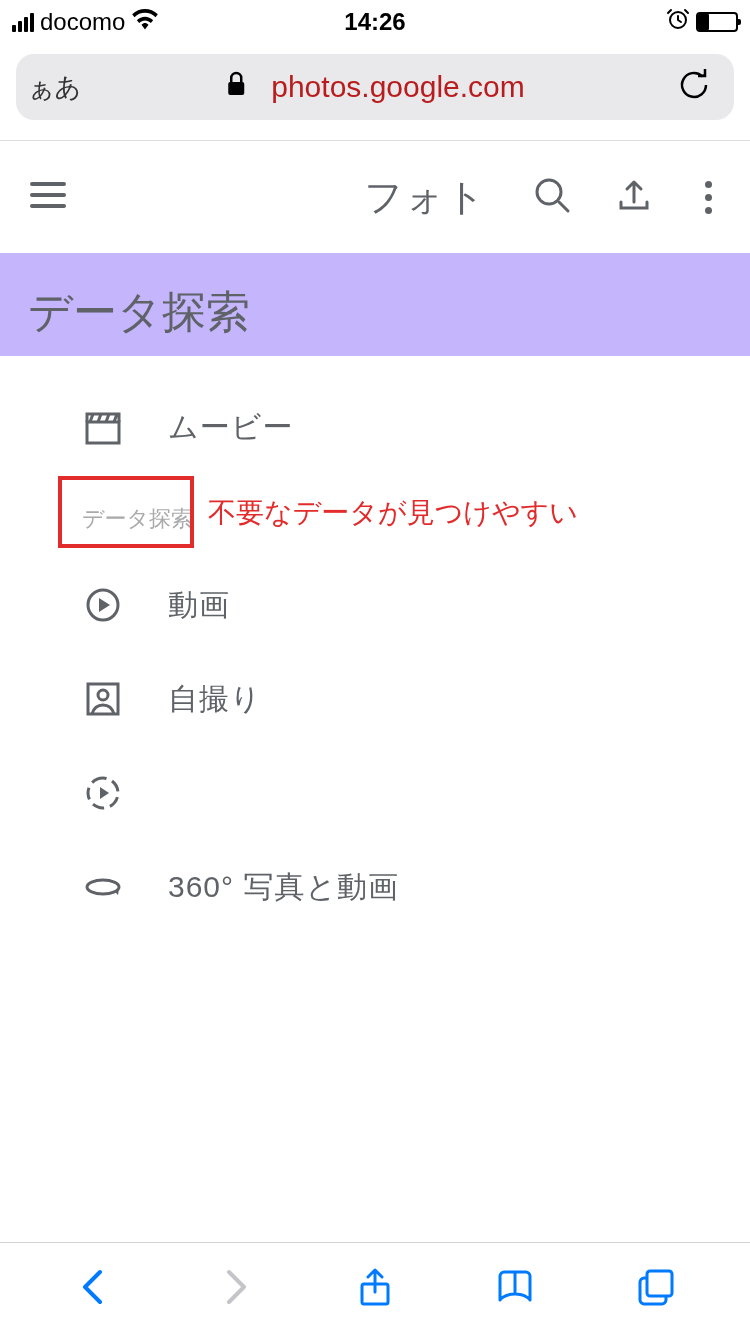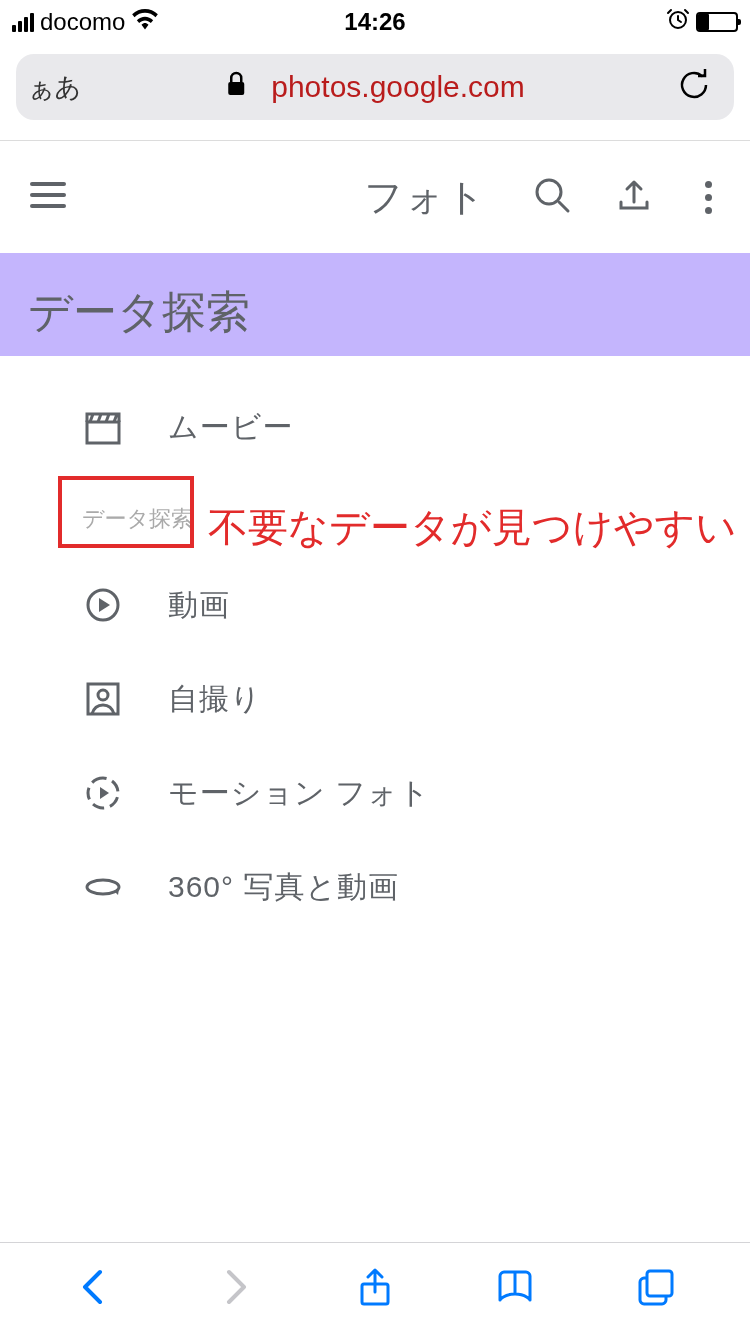--- a/index.html
+++ b/index.html
@@ -101,24 +101,24 @@
       position: absolute;
       border: 4px solid #e22b2b;
       left: 42px;
       top: 2px;
       width: 136px;
       height: 72px;
     }
     .annotation {
       position: absolute;
       color: #e22b2b;
-      font-size: 40px;
+      font-size: 28px;
       font-weight: 500;
       left: 192px;
-      top: 26px;
+      top: 20px;
       white-space: nowrap;
     }
     
     
     .bottom-toolbar {
       height: 92px;
       border-top: 1px solid #d4d4d7;
       display: flex;
       align-items: center;
       justify-content: space-around;
@@ -259,21 +259,20 @@
     <span class="row-label">自撮り</span>
   </div>
 
   <div class="row">
     <div class="row-icon">
       <svg viewBox="0 0 38 38" fill="none" stroke="#5f6368" stroke-width="3">
           <path d="M19 4a15 15 0 100 30 15 15 0 000-30" stroke-dasharray="12 6"></path>
           <path d="M16 13l9 6-9 6z" fill="#5f6368" stroke="none"></path>
         </svg>
     </div>
-    <span class="row-label">モーション フォト</span>
   </div>
 
 
   <div class="row">
     <div class="row-icon">
       <svg viewBox="0 0 38 20" fill="none" stroke="#5f6368" stroke-width="3">
           <ellipse cx="19" cy="10" rx="16" ry="7"></ellipse>
           <path d="M30 14l5-2-1 6z" fill="#5f6368" stroke="none"></path>
         </svg>
     </div>

